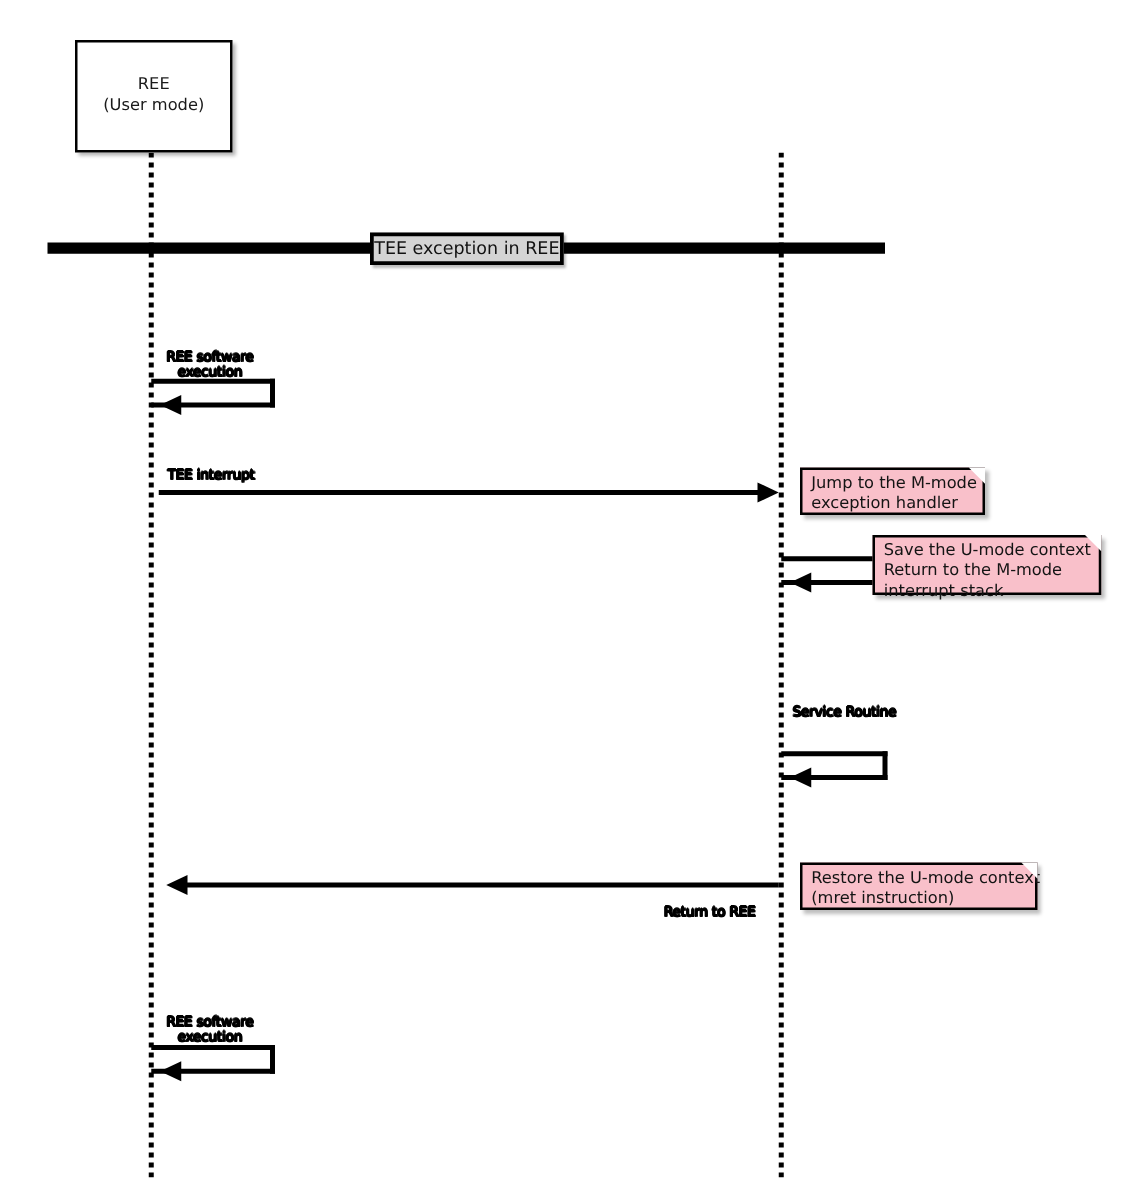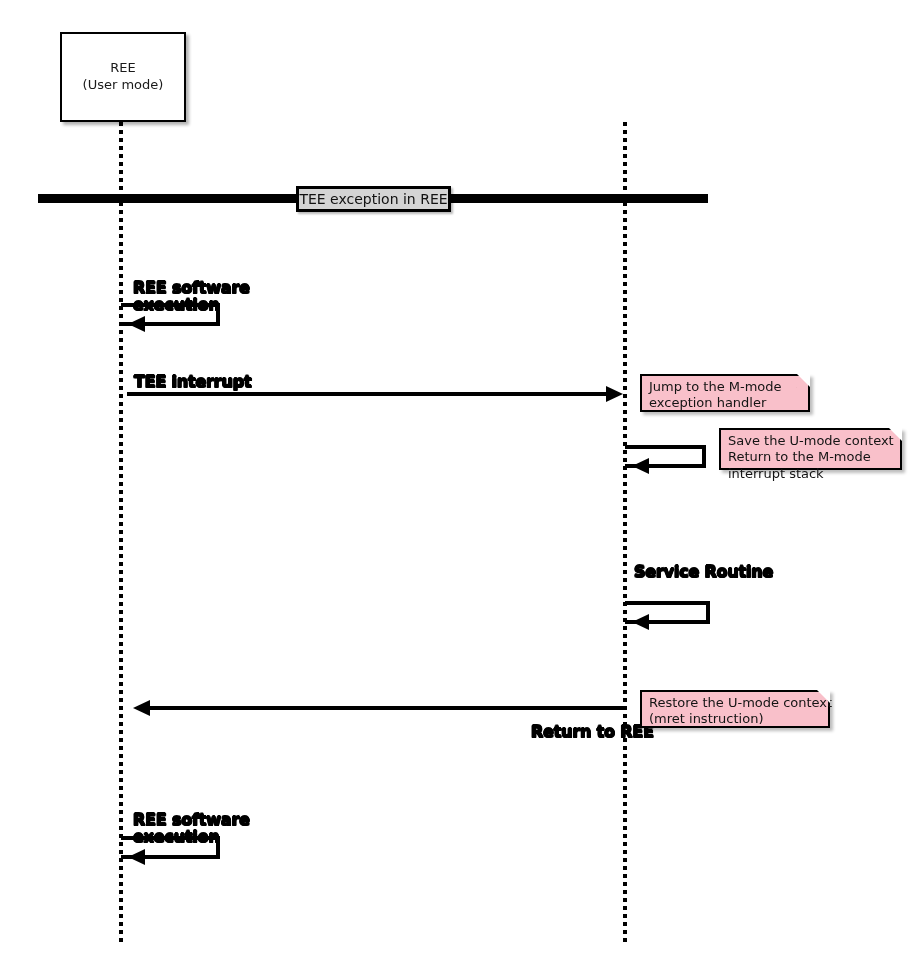--- a/index.html
+++ b/index.html
@@ -100,30 +100,31 @@
     border-right: 4px solid #000000;
     border-bottom: 4px solid #000000;
     border-left: 0;
     box-sizing: border-box;
     background: transparent;
   }
 
   
   .msg-label {
     position: absolute;
-    font-size: 16px;
-    font-weight: bold;
+    font-size: 11px;
+    font-weight: normal;
     color: #000000;
     white-space: nowrap;
     line-height: 1.05;
     letter-spacing: -0.2px;
     text-shadow:
        0.7px 0 0 #000, -0.7px 0 0 #000,
        0 0.7px 0 #000, 0 -0.7px 0 #000,
        0.7px 0.7px 0 #000, -0.7px 0.7px 0 #000;
+    text-align: center;
   }
   .msg-label .l2 { display: block; }
 
   
   .note {
     position: absolute;
     background: #f9c0ca;
     border: 2px solid #000000;
     box-sizing: border-box;
     font-size: 13px;
@@ -181,31 +182,31 @@
   </div>
   <div class="self-loop" style="left:121px; top:303px; width:99px; height:23px;"></div>
   <div class="arrowhead left" style="left:128px; top:316px;"></div>
 
   <div class="msg-label" style="left:134px; top:374px;">
     <span>TEE interrupt</span>
   </div>
   <div class="msg-line" style="left:127px; top:392px; width:490px;"></div>
   <div class="arrowhead right" style="left:606px; top:386px;"></div>
 
-  <div class="note" style="left:640px; top:374px; width:170px; height:38px;">
+  <div class="note" style="left:640px; top:374px; width:148px; height:38px;">
     <span class="fold"></span>
     <span class="fold-edge"></span>
     <span class="n-line">Jump to the M-mode</span>
     <span class="n-line">exception handler</span>
   </div>
 
   <div class="self-loop" style="left:625px; top:445px; width:81px; height:23px;"></div>
   <div class="arrowhead left" style="left:632px; top:458px;"></div>
 
-  <div class="note" style="left:719px; top:428px; width:183px; height:42px;">
+  <div class="note" style="left:698px; top:428px; width:183px; height:48px;">
     <span class="fold"></span>
     <span class="fold-edge"></span>
     <span class="n-line">Save the U-mode context</span>
     <span class="n-line">Return to the M-mode</span>
     <span class="n-line">interrupt stack</span>
   </div>
 
   <div class="msg-label" style="left:634px; top:564px;">
     <span>Service Routine</span>
   </div>

